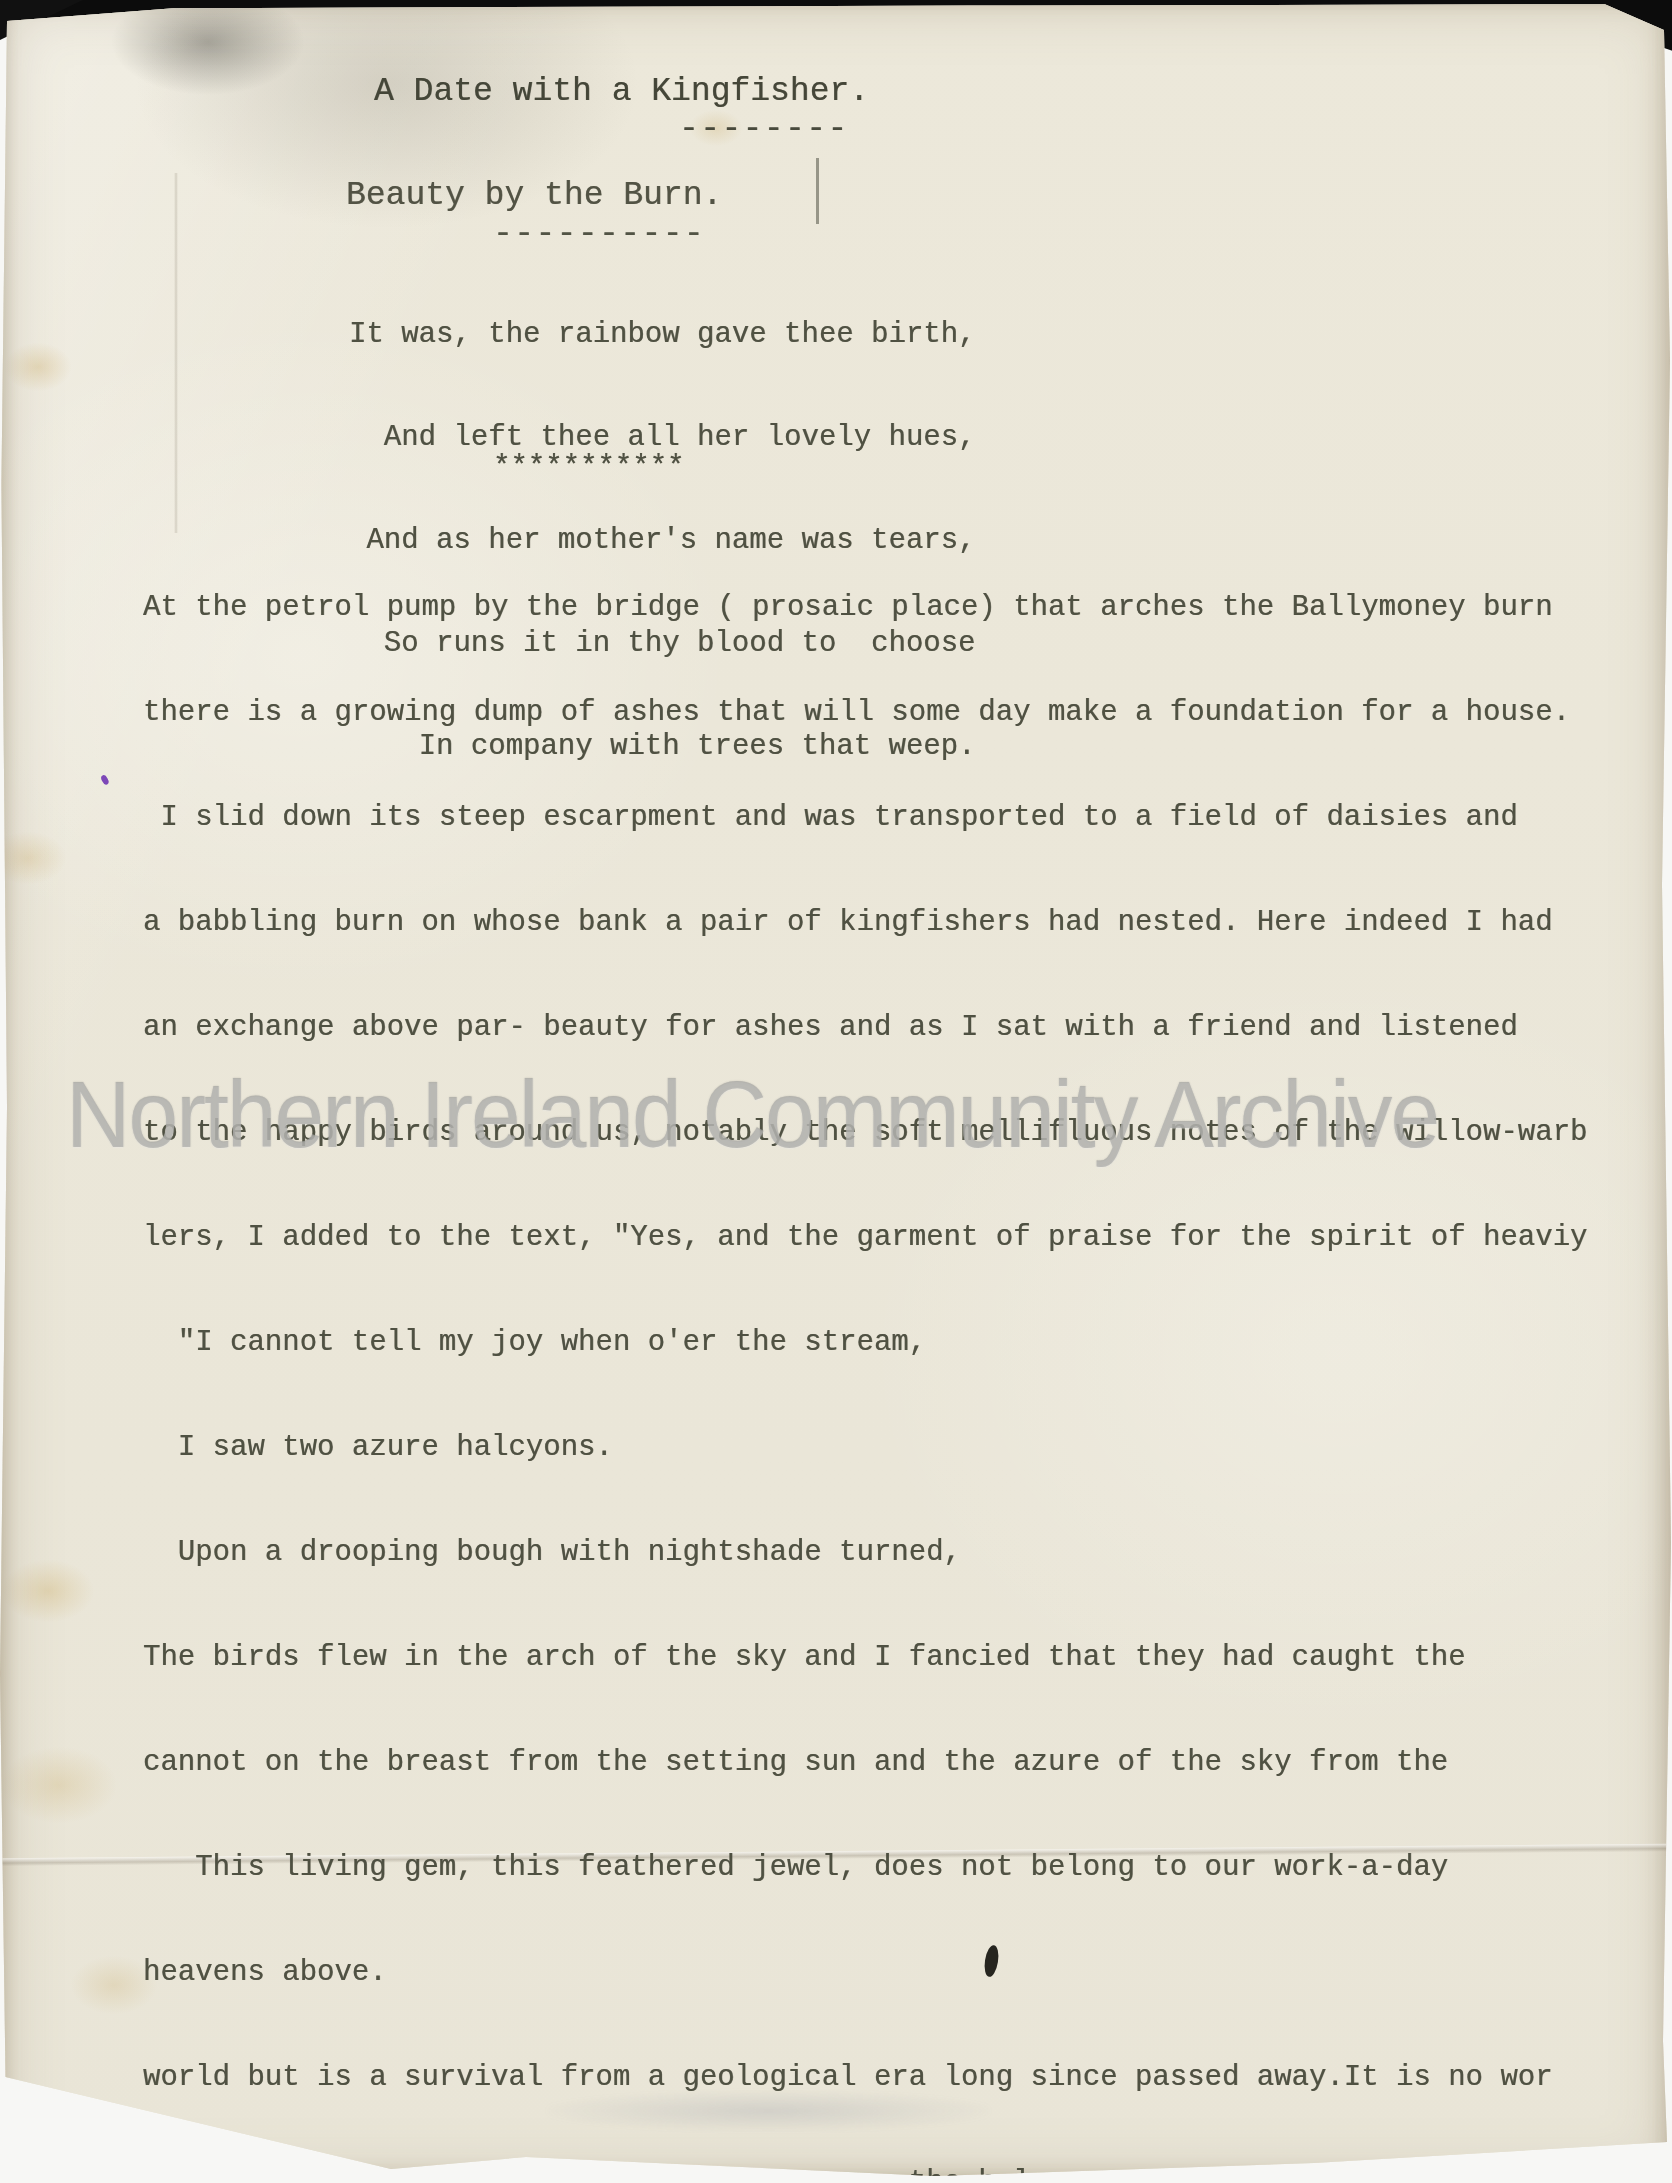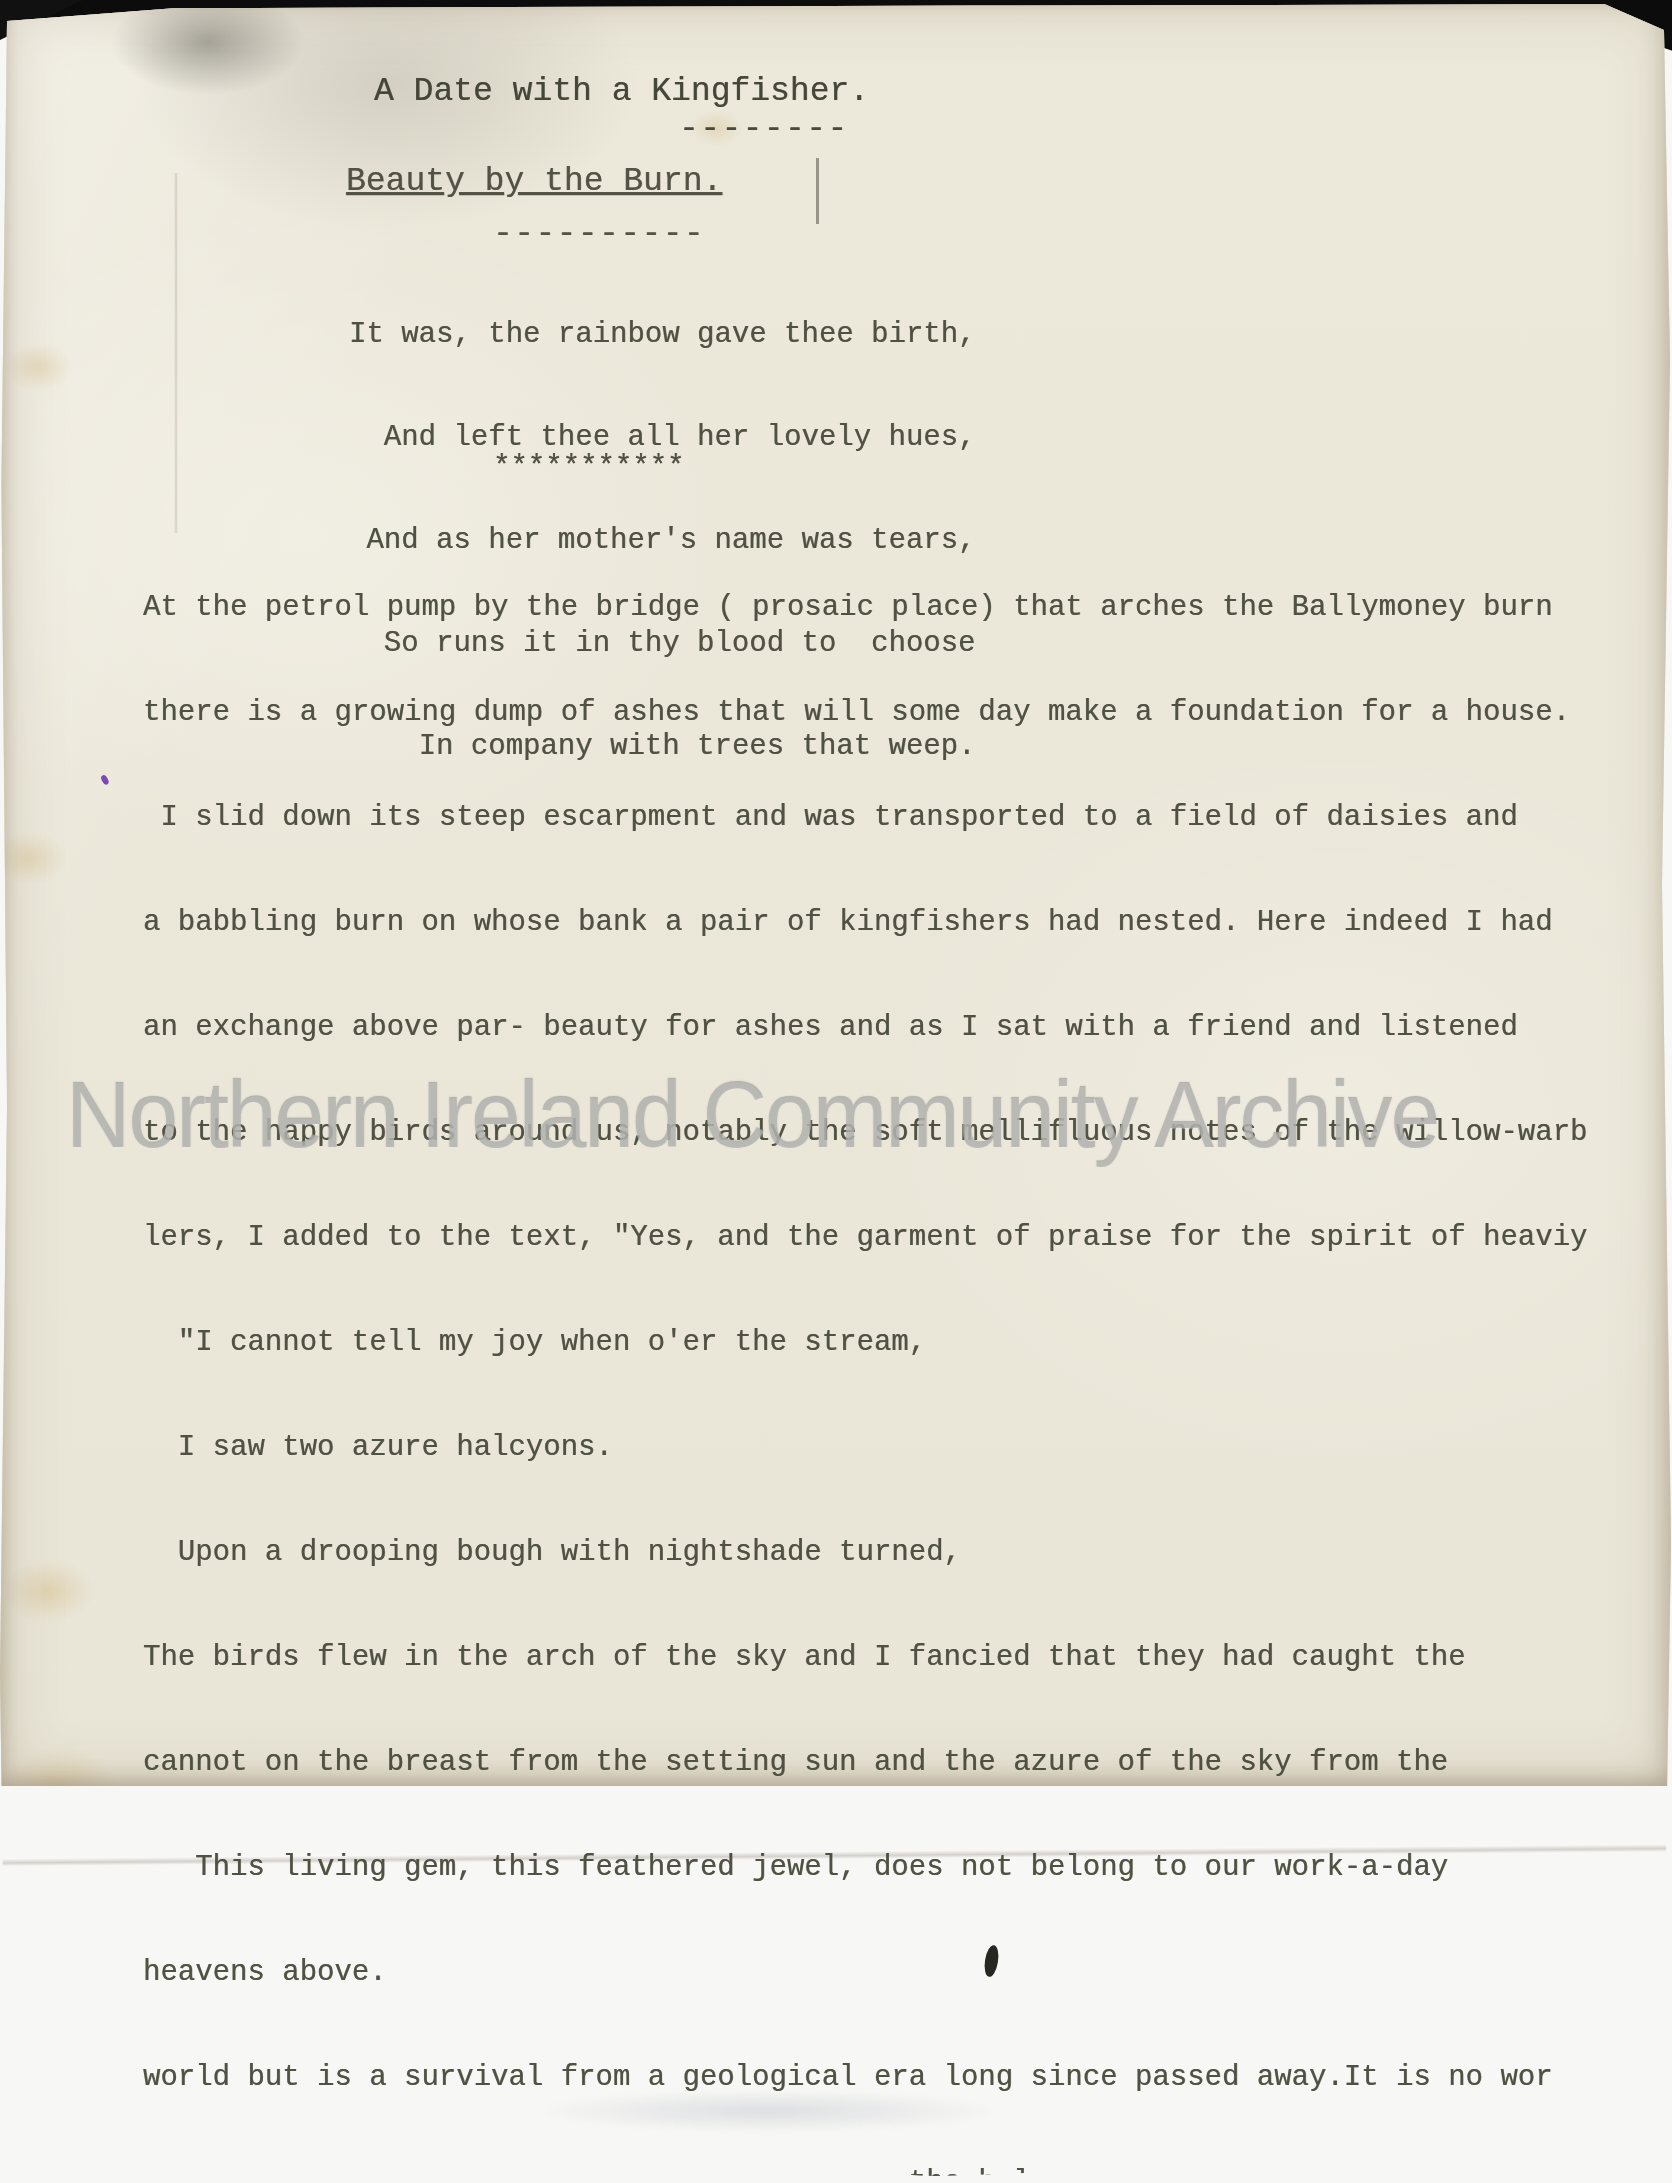--- a/index.html
+++ b/index.html
@@ -7,21 +7,21 @@
     width:1673px;height:2183px;position:relative;overflow:hidden;
     background:#f7f7f5;
     font-family:"Liberation Mono","DejaVu Sans Mono",monospace;
   }
   .bg-top-bar{position:absolute;top:0;left:0;width:100%;height:18px;background:#0c0c0c;}
   .bg-tr-wedge{position:absolute;top:0;right:0;width:152px;height:51px;background:#0c0c0c;
     clip-path:polygon(100% 0,0 0,100% 100%);}
   .bg-tl-wedge{position:absolute;top:0;left:0;width:83px;height:40px;background:#111;
     clip-path:polygon(0 0,100% 0,0 100%);}
   .paper{
-    position:absolute;top:0;left:0;width:1673px;height:1786px;
+    position:absolute;top:0;left:0;width:1673px;height:2183px;
     background-color:#e9e5d7;
     background-image:
       radial-gradient(ellipse 360px 208px at 387px 83px, rgba(120,114,100,0.22), transparent 70%),
       radial-gradient(ellipse 138px 76px at 208px 42px, rgba(55,54,48,0.38), transparent 70%),
       radial-gradient(ellipse 623px 484px at 18% 30%, rgba(255,255,252,0.30), transparent 70%),
       radial-gradient(ellipse 692px 553px at 80% 62%, rgba(255,255,250,0.22), transparent 70%),
       radial-gradient(ellipse 48px 35px at 38px 367px, rgba(193,152,63,0.25), transparent 70%),
       radial-gradient(ellipse 55px 38px at 28px 858px, rgba(193,152,63,0.22), transparent 70%),
       radial-gradient(ellipse 66px 45px at 48px 1591px, rgba(196,156,66,0.26), transparent 70%),
       radial-gradient(ellipse 83px 55px at 59px 1785px, rgba(190,150,62,0.20), transparent 70%),
@@ -56,21 +56,21 @@
   .ghost-stamp{position:absolute;left:547px;top:2091px;width:443px;height:40px;border-radius:21px;
     background:radial-gradient(ellipse at center, rgba(120,126,145,0.20), transparent 75%);
     filter:blur(2.1px);}
   .typed{
     position:absolute;white-space:pre;
     color:rgba(73,75,60,0.88);
     text-shadow:0.4px 0.4px 0.6px rgba(70,70,56,0.55), -0.2px 0 0.4px rgba(70,70,56,0.30);
   }
   .doc-title{left:374px;top:72px;font-size:33px;line-height:39px;color:rgba(64,66,52,0.92);}
   .title-rule{left:679px;top:111px;font-size:33px;letter-spacing:1.4px;color:rgba(64,66,52,0.85);}
-  .doc-subtitle{left:346px;top:163px;font-size:33px;color:rgba(73,75,60,0.82);text-decoration:underline;}
+  .doc-subtitle{left:346px;top:177px;font-size:33px;color:rgba(73,75,60,0.82);}
   .subtitle-rule{left:493px;top:216px;font-size:33px;letter-spacing:1.4px;color:rgba(73,75,60,0.8);}
   .poem{left:349px;top:250px;font-size:29px;line-height:34px;text-align:right;}
   .poem-divider{left:493px;top:451px;font-size:29px;}
   .body-block{left:143px;top:520px;font-size:29px;line-height:35px;width:1525px;overflow:hidden;}
   .line{height:35px;}
   .watermark{
     position:absolute;left:66px;top:1060px;
     font-family:"Liberation Sans","DejaVu Sans",sans-serif;
     font-size:95px;font-weight:400;letter-spacing:-2.1px;white-space:pre;
     transform:scaleX(0.94);transform-origin:left center;

